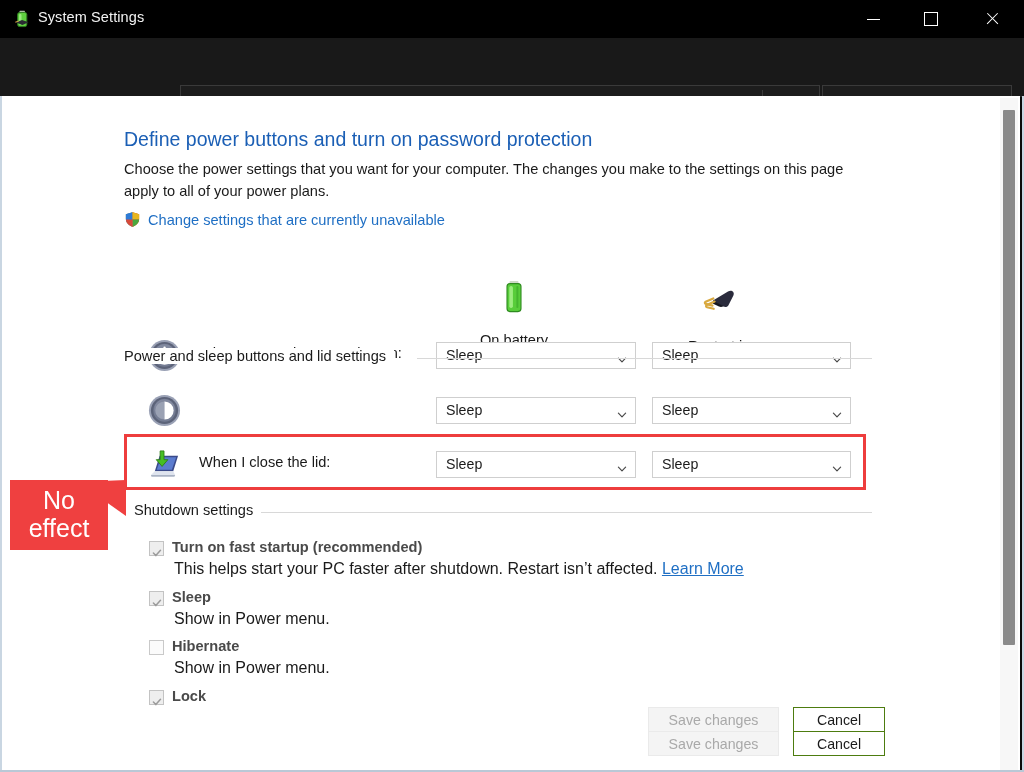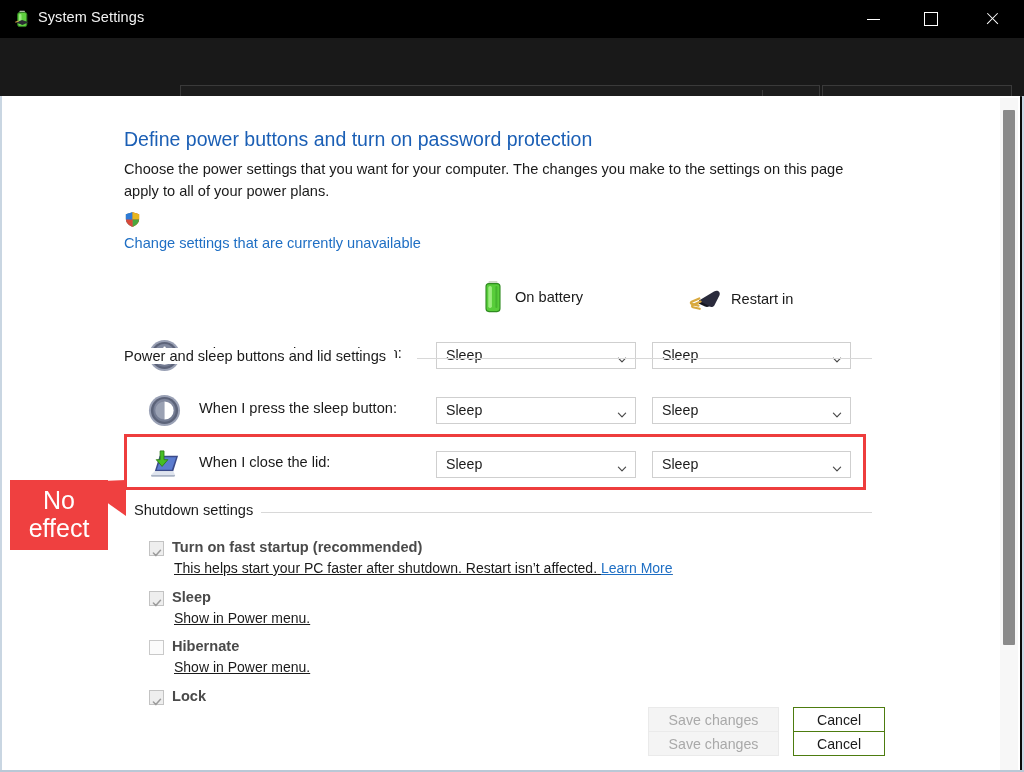--- a/index.html
+++ b/index.html
@@ -49,29 +49,29 @@
   .search-ico{position:absolute;right:9px;top:9px;color:#dcdcdc;}
 
   
   .content{position:absolute;left:2px;top:96px;width:1018px;height:674px;background:#ffffff;overflow:hidden;}
   .content-left-edge{position:absolute;left:0;top:96px;width:2px;height:676px;background:#c9d6e2;}
   .content-right-edge{position:absolute;left:1022px;top:96px;width:2px;height:676px;background:#c9d6e2;}
   .content-bottom-edge{position:absolute;left:0;top:770px;width:1024px;height:2px;background:#b9c8d6;}
 
   h1.page-title{position:absolute;left:124px;top:128px;margin:0;font-size:19.5px;font-weight:400;color:#1b5fb5;white-space:nowrap;text-align:center;}
   .intro{position:absolute;left:124px;top:160px;width:748px;font-size:14.6px;line-height:22px;color:#1a1a1a;}
-  .shield-link-row{position:absolute;left:124px;top:212px;display:flex;align-items:flex-start;gap:7px;flex-direction:column;}
+  .shield-link-row{position:absolute;left:124px;top:212px;display:flex;align-items:flex-end;gap:7px;}
   .shield-ico{width:17px;height:17px;flex:0 0 17px;}
   .shield-link{font-size:14.6px;color:#1f6fc4;white-space:nowrap;cursor:pointer;}
 
   .section-head{position:absolute;font-size:14.6px;color:#1a1a1a;white-space:nowrap;background:#ffffff;padding-right:8px;z-index:2;}
   .section-rule{position:absolute;height:1px;background:#d8d8d8;z-index:1;}
 
   
-  .colhead{position:absolute;display:flex;align-items:center;gap:9px;}
+  .colhead{position:absolute;display:flex;align-items:center;gap:18px;flex-direction:column;}
   .colhead .lbl{font-size:14.6px;color:#1a1a1a;white-space:nowrap;}
   .battery-ico{width:26px;height:34px;flex:0 0 26px;}
   .plug-ico{width:34px;height:26px;flex:0 0 34px;}
 
   
   .row{position:absolute;left:124px;width:748px;height:52px;}
   .row .row-ico{position:absolute;left:22px;top:10px;width:33px;height:33px;}
   .row .row-lbl{position:absolute;left:73px;top:16px;font-size:14.6px;color:#1a1a1a;white-space:nowrap;}
   .combo{position:absolute;top:13px;height:27px;background:#ffffff;border:1px solid #cfcfcf;box-sizing:border-box;}
   .combo.c1{left:310px;width:200px;}
@@ -79,21 +79,21 @@
   .combo .val{position:absolute;left:9px;top:4px;font-size:14.2px;color:#1a1a1a;white-space:nowrap;}
   .combo .caret{position:absolute;right:9px;top:8px;width:9px;height:9px;}
 
   
   .cbitem{position:absolute;left:147px;}
   .cbrow{display:flex;align-items:flex-start;gap:8px;}
   .cbox{width:15px;height:15px;border:1px solid #c3c3c3;background:#eeeeee;box-sizing:border-box;position:relative;flex:0 0 15px;margin-top:2px;}
   .cbox.empty{background:#fbfbfb;border-color:#c9c9c9;}
   .cbox .tick{position:absolute;left:2px;top:2px;width:10px;height:10px;}
   .cb-title{font-size:14.6px;font-weight:bold;color:#4a4a4a;white-space:nowrap;}
-  .cb-desc{position:absolute;left:25px;font-size:14px;color:#1a1a1a;white-space:nowrap;text-decoration:underline;}
+  .cb-desc{position:absolute;left:25px;font-size:16px;color:#1a1a1a;white-space:nowrap;}
   .inline-link{color:#1f6fc4;text-decoration:underline;cursor:pointer;}
 
   
   .btn{position:absolute;height:25px;border:1px solid #4d7c0f;background:#ffffff;box-sizing:border-box;display:flex;align-items:center;justify-content:center;font-size:14.2px;color:#1a1a1a;}
   .btn.disabled{background:#f4f4f4;border-color:#eaeaea;color:#a9a9a9;}
 
   
   .sb-track{position:absolute;left:1000px;top:98px;width:18px;height:672px;background:#f7f7f7;}
   .sb-thumb{position:absolute;left:1003px;top:110px;width:12px;height:535px;background:#8a8a8a;border-radius:1px;}
 
@@ -287,21 +287,20 @@
       <span class="row-ico">
         <svg viewBox="0 0 34 34" width="33" height="33">
           <circle cx="17" cy="17" r="16" fill="#9aa1b5"></circle>
           <circle cx="17" cy="17" r="14" fill="#5c6379"></circle>
           <circle cx="17" cy="17" r="11.5" fill="#747c93"></circle>
           <circle cx="17" cy="15.5" r="10.5" fill="#8d94a9" opacity=".5"></circle>
           <path d="M17 7.6 A9.4 9.4 0 0 1 17 26.4 Z" fill="#ffffff"></path>
           <path d="M17 7.6 A9.4 9.4 0 0 0 17 26.4 Z" fill="#e9ecf3" opacity=".25"></path>
         </svg>
       </span>
-      <span class="row-lbl">When I press the sleep button:</span>
 
       <div class="combo c1">
         <span class="val">Sleep</span>
         <span class="caret">
           <svg width="10" height="10" viewBox="0 0 10 10">
               <path d="M1.4 3.2 L5 6.8 L8.6 3.2" fill="none" stroke="#4a4a4a" stroke-width="1.2" stroke-linecap="round" stroke-linejoin="round"></path>
             </svg>
         </span>
       </div>
       <div class="combo c2">

